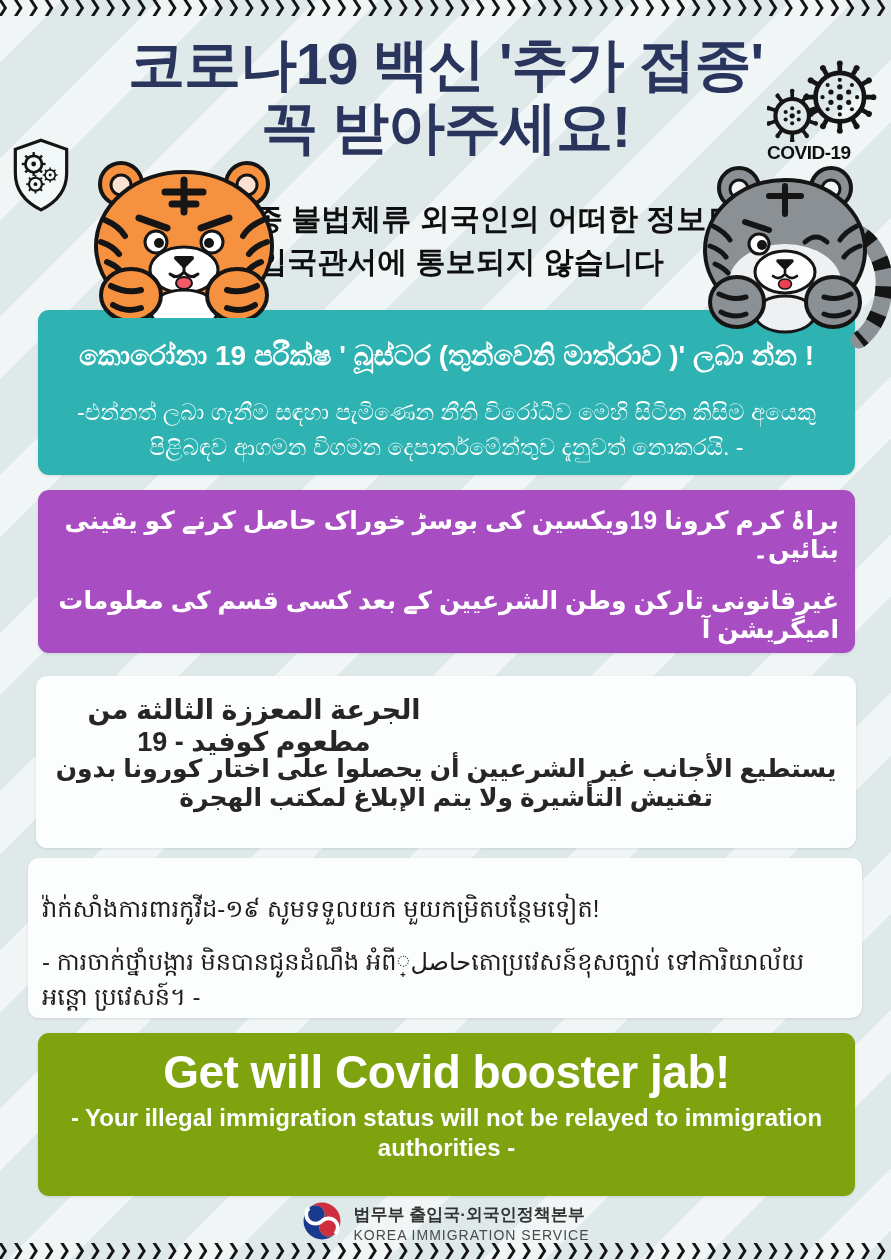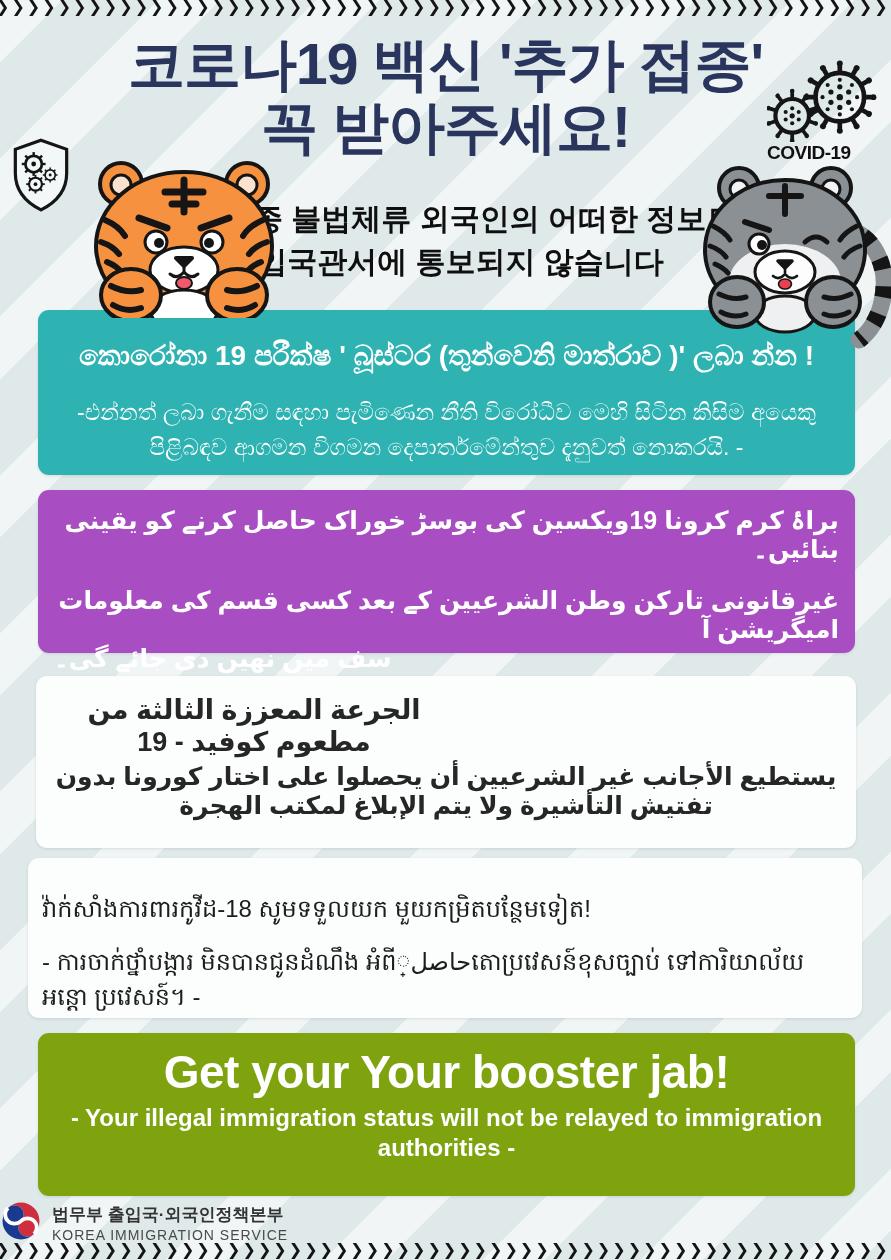--- a/index.html
+++ b/index.html
@@ -39,29 +39,29 @@
   .band{position:absolute;box-sizing:border-box;z-index:2;box-shadow:0 1px 3px rgba(0,0,0,.10);border-radius:11px;}
   .band.sinhala{left:38px;top:310px;width:817px;height:165px;background:#2fb2b2;color:#fff;text-align:center;padding:30px 26px 0;}
   .sinhala-title{font-size:28px;font-weight:bold;margin-bottom:22px;}
   .sinhala-body{font-size:23px;line-height:1.5;}
   .band.urdu{left:38px;top:490px;width:817px;height:163px;background:#a84dc2;color:#fff;direction:rtl;padding:16px 16px 0;font-size:25px;font-weight:bold;}
   .urdu-l1{text-align:right;margin-bottom:22px;}
   .urdu-l2{text-align:right;}
   .urdu-l3{text-align:left;}
   .band.arabic{left:36px;top:676px;width:820px;height:172px;background:#fcfdfd;color:#262626;}
   .arabic-title{position:absolute;left:18px;top:18px;width:400px;text-align:center;direction:rtl;font-size:27px;font-weight:bold;}
-  .arabic-body{position:absolute;left:8px;right:8px;top:86px;text-align:center;direction:rtl;font-size:25px;font-weight:bold;}
+  .arabic-body{position:absolute;left:8px;right:8px;top:78px;text-align:center;direction:rtl;font-size:25px;font-weight:bold;}
   .band.khmer{left:28px;top:858px;width:834px;height:160px;background:#fcfdfd;color:#1c1c1c;padding:36px 14px 0;font-size:24px;}
   .khmer-l1{margin-bottom:18px;}
   .band.english{left:38px;top:1033px;width:817px;height:163px;background:#7ea30e;color:#fff;text-align:center;padding-top:12px;}
   .english-title{font-size:46px;font-weight:900;letter-spacing:-.5px;}
   .english-body{font-size:24px;font-weight:700;line-height:1.25;margin-top:4px;padding:0 4px;}
   .footer{
     position:absolute;left:0;right:0;top:1200px;
-    display:flex;align-items:center;gap:10px;
+    display:flex;justify-content:center;align-items:center;gap:10px;
   }
   .footer .org-ko{font-size:17px;font-weight:bold;color:#333;}
   .footer .org-en{font-size:14px;color:#4a4a4a;letter-spacing:1px;margin-top:1px;}
 </style>
 </head>
 <body>
 
 <div class="poster">
 
   <div class="chev top">❯❯❯❯❯❯❯❯❯❯❯❯❯❯❯❯❯❯❯❯❯❯❯❯❯❯❯❯❯❯❯❯❯❯❯❯❯❯❯❯❯❯❯❯❯❯❯❯❯❯❯❯❯❯❯❯❯❯❯❯❯❯❯❯❯❯❯❯❯❯❯❯❯❯❯❯❯❯❯❯❯❯❯❯❯❯❯❯❯❯</div>
@@ -227,35 +227,34 @@
   </span>
 
   <div class="band sinhala">
     <div class="sinhala-title">කොරෝනා 19 පරීක්ෂ ' බූස්ටර (තුන්වෙනි මාත්රාව )' ලබා න්න !</div>
     <div class="sinhala-body">-එන්නත් ලබා ගැනීම සඳහා පැමිණෙන නීති විරෝධීව මෙහි සිටින කිසිම අයෙකු පිළිබඳව ආගමන විගමන දෙපාර්තමේන්තුව දැනුවත් නොකරයි. -</div>
   </div>
 
   <div class="band urdu">
     <div class="urdu-l1">براۂ کرم کرونا 19ویکسین کی بوسڑ خوراک حاصل کرنے  کو یقینی بنائیں۔</div>
     <div class="urdu-l2">غیرقانونی تارکن وطن الشرعيين کے بعد کسی قسم کی معلومات  امیگریشن آ</div>
-    <div class="urdu-l3">سف میں نهیں  دی جائے گی۔</div>
   </div>
 
   <div class="band arabic">
     <div class="arabic-title">الجرعة المعززة الثالثة من مطعوم كوفيد - 19</div>
     <div class="arabic-body">يستطيع الأجانب غير الشرعيين أن يحصلوا على اختار كورونا بدون تفتيش التأشيرة ولا يتم الإبلاغ لمكتب الهجرة</div>
   </div>
 
   <div class="band khmer">
-    <div class="khmer-l1">វ៉ាក់សាំងការពារកូវីដ-18 សូមទទួលយក មួយកម្រិតបន្ថែមទៀត!</div>
+    <div class="khmer-l1">វ៉ាក់សាំងការពារកូវីដ-១៩ សូមទទួលយក មួយកម្រិតបន្ថែមទៀត!</div>
     <div class="khmer-l2">- ការចាក់ថ្នាំបង្ការ មិនបានជូនដំណឹង អំពីحاصل្តោប្រវេសន៍ខុសច្បាប់ ទៅការិយាល័យអន្តោ ប្រវេសន៍។ -</div>
   </div>
 
   <div class="band english">
-    <div class="english-title">Get your Your booster jab!</div>
+    <div class="english-title">Get will Covid booster jab!</div>
     <div class="english-body">- Your illegal immigration status will not be relayed to immigration authorities -</div>
   </div>
 
   <div class="footer">
     <span>
       <svg width="42" height="42" viewBox="0 0 100 100">
         <g transform="rotate(-45 50 50)">
           <path d="M50 6 A44 44 0 0 1 50 94 A22 22 0 0 1 50 50 A22 22 0 0 0 50 6 Z" fill="#cf2e3e"></path>
           <path d="M50 6 A44 44 0 0 0 50 94 A22 22 0 0 1 50 50 A22 22 0 0 0 50 6 Z" fill="#1a3a8f"></path>
           <path d="M50 6 A22 22 0 0 0 50 50 A22 22 0 0 1 50 94" stroke="#fff" stroke-width="9" fill="none"></path>

